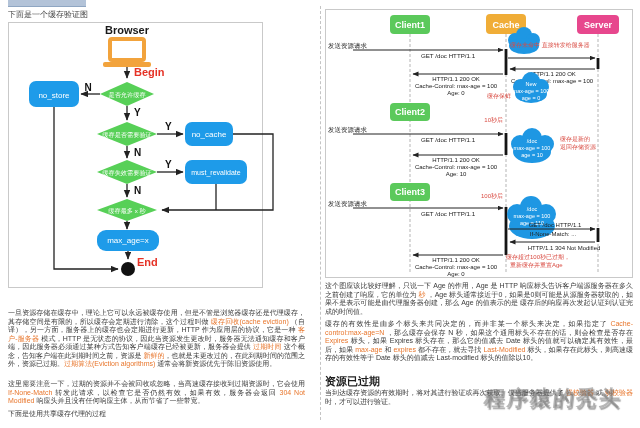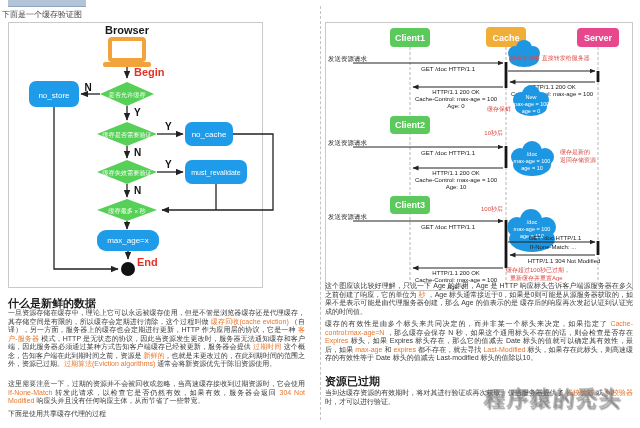--- a/index.html
+++ b/index.html
@@ -1,23 +1,23 @@
 <!DOCTYPE html>
 <html><head>
 <meta charset="utf-8">
 <style>
   html,body{margin:0;padding:0;background:#fff;}
   .page{position:relative;width:640px;height:428px;background:#fff;overflow:hidden;
         font-family:"Liberation Sans",sans-serif;color:#3a3a3a;}
   .top-strip{position:absolute;left:8px;top:0;width:78px;height:6px;background:#b3c3d8;
              border-bottom:1px solid #8fa6c2;}
-  .caption{position:absolute;left:2px;top:9px;font-size:8px;color:#444;}
+  .caption{position:absolute;left:8px;top:9px;font-size:8px;color:#444;}
   .panel{position:absolute;border:1px solid #c9c9c9;background:#fff;box-sizing:border-box;}
   .left-panel{left:8px;top:22px;width:255px;height:266px;}
-  .right-panel{left:325px;top:22px;width:308px;height:269px;}
+  .right-panel{left:325px;top:9px;width:308px;height:269px;}
   .col-divider{position:absolute;left:320px;top:6px;height:414px;width:0;
                border-left:1px dashed #c4c4c4;}
   .heading{position:absolute;font-size:11px;font-weight:bold;color:#1d1d1d;margin:0;}
   .left-heading{left:8px;top:296px;}
   .right-heading{left:325px;top:374px;}
   .body-text{position:absolute;font-size:7px;line-height:8.5px;text-align:justify;margin:0;color:#3a3a3a;}
   .lp1{left:8px;top:309px;width:297px;}
   .lp2{left:8px;top:380px;width:297px;}
   .lfooter{left:8px;top:410px;width:297px;}
   .rp1{left:325px;top:282px;width:308px;}
@@ -219,21 +219,20 @@
       <text x="180" y="249" font-size="6" class="rnote">缓存超过100秒已过期，</text>
       <text x="184" y="257" font-size="6" class="rnote">重新缓存并重置Age</text>
 
       <line class="seq-line" x1="177" y1="245" x2="87" y2="245" marker-end="url(#ah2)"></line>
       <text x="130" y="252" font-size="6" text-anchor="middle" class="msg">HTTP/1.1 200 OK</text>
       <text x="130" y="259" font-size="6" text-anchor="middle" class="msg">Cache-Control: max-age = 100</text>
       <text x="130" y="266" font-size="6" text-anchor="middle" class="msg">Age: 0</text>
     </svg>
   </div>
 
-  <h3 class="heading left-heading">什么是新鲜的数据</h3>
   <p class="body-text lp1"><span>一旦资源存储在缓存中，理论上它可以永远被缓存使用，但是不管是浏览器缓存还是代理缓存，其存储空间是有限的，所以缓存会定期进行清除，这个过程叫做 </span><span class="hl">缓存回收(cache eviction)</span><span> （自译），另一方面，服务器上的缓存也会定期进行更新，HTTP 作为应用层的协议，它是一种 </span><span class="hl">客户-服务器</span><span> 模式，HTTP 是无状态的协议，因此当资源发生更改时，服务器无法通知缓存和客户端，因此服务器必须通过某种方式告知客户端缓存已经被更新，服务器会提供 </span><span class="hl">过期时间</span><span> 这个概念，告知客户端在此到期时间之前，资源是 </span><span class="hl">新鲜的</span><span>，也就是未更改过的，在此到期时间的范围之外，资源已过期。</span><span class="hl">过期算法(Eviction algorithms)</span><span> 通常会将新资源优先于陈旧资源使用。</span></p>
   <p class="body-text lp2"><span>这里需要注意一下，过期的资源并不会被回收或忽略，当高速缓存接收到过期资源时，它会使用 </span><span class="hl">If-None-Match</span><span> 转发此请求，以检查它是否仍然有效，如果有效，服务器会返回 </span><span class="hl">304 Not Modified</span><span> 响应头并且没有任何响应主体，从而节省了一些带宽。</span></p>
   <p class="body-text lfooter">下面是使用共享缓存代理的过程</p>
 
   <p class="body-text rp1"><span>这个图应该比较好理解，只说一下 Age 的作用，Age 是 HTTP 响应标头告诉客户端源服务器在多久之前创建了响应，它的单位为 </span><span class="hl">秒</span><span> ，Age 标头通常接近于0，如果是0则可能是从源服务器获取的，如果不是表示可能是由代理服务器创建，那么 Age 的值表示的是 缓存后的响应再次发起认证到认证完成的时间值。</span></p>
   <p class="body-text rp2"><span>缓存的有效性是由多个标头来共同决定的，而并非某一个标头来决定，如果指定了 </span><span class="hl">Cache-control:max-age=N</span><span> ，那么缓存会保存 N 秒，如果这个通用标头不存在的话，则会检查是否存在 </span><span class="hl">Expires</span><span> 标头，如果 Expires 标头存在，那么它的值减去 Date 标头的值就可以确定其有效性，最后，如果 </span><span class="hl">max-age</span><span> 和 </span><span class="hl">expires</span><span> 都不存在，就去寻找 </span><span class="hl">Last-Modified</span><span> 标头，如果存在此标头，则高速缓存的有效性等于 Date 标头的值减去 Last-modified 标头的值除以10。</span></p>
   <h3 class="heading right-heading">资源已过期</h3>
   <p class="body-text rp3"><span>当到达缓存资源的有效期时，将对其进行验证或再次获取。仅当服务器提供了 </span><span class="hl">强校验器</span><span> 或 </span><span class="hl">弱校验器</span><span> 时，才可以进行验证。</span></p>
 
   <div class="watermark">程序猿的秃头</div>

